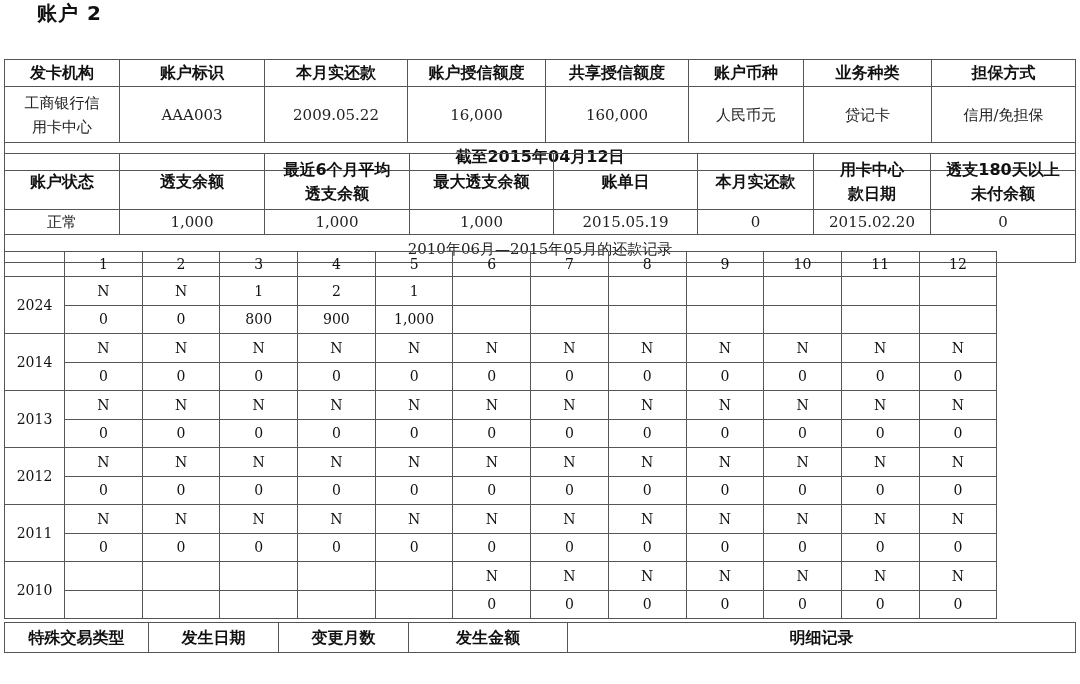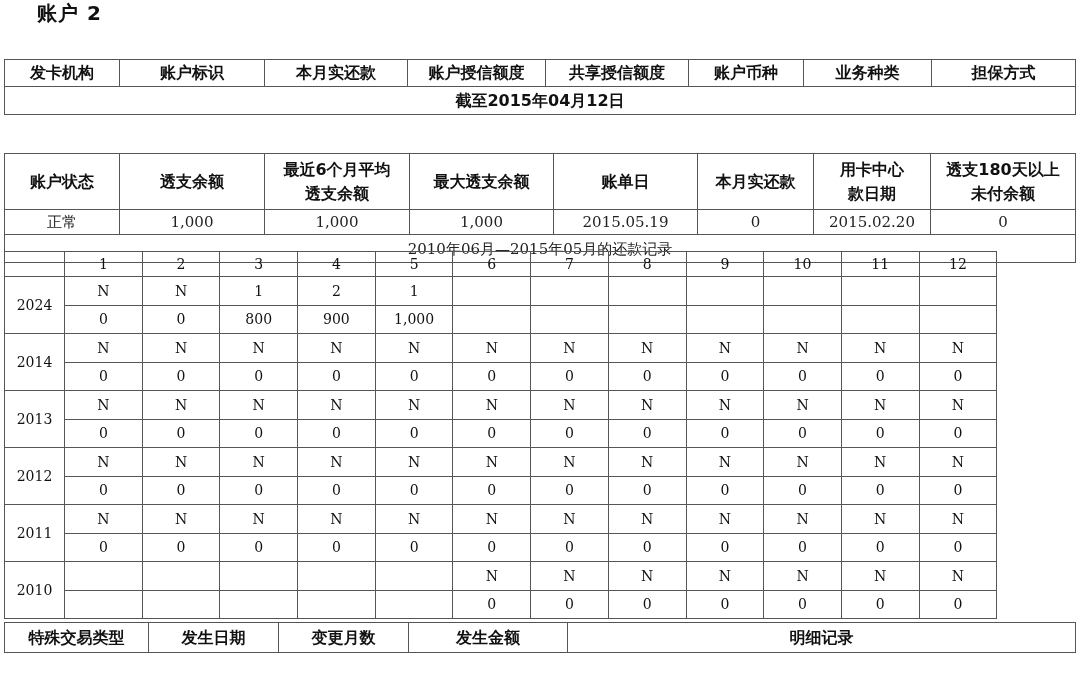--- a/index.html
+++ b/index.html
@@ -49,20 +49,31 @@
       <tr class="r27">
     <td class="h">发卡机构</td>
     <td class="h">账户标识</td>
     <td class="h">本月实还款</td>
     <td class="h">账户授信额度</td>
     <td class="h">共享授信额度</td>
     <td class="h">账户币种</td>
     <td class="h">业务种类</td>
     <td class="h">担保方式</td>
   </tr>
+  <tr class="r56">
+    <td class="v">工商银行信
+用卡中心</td>
+    <td class="v">AAA003</td>
+    <td class="v">2009.05.22</td>
+    <td class="v">16,000</td>
+    <td class="v">160,000</td>
+    <td class="v">人民币元</td>
+    <td class="v">贷记卡</td>
+    <td class="v">信用/免担保</td>
+  </tr>
   <tr class="r28">
     <td class="h" colspan="8">截至2015年04月12日</td>
   </tr>
 </tbody>
   </table>
 
 <table id="t2">
   <colgroup>
       <col style="width:115px">
       <col style="width:145px">

